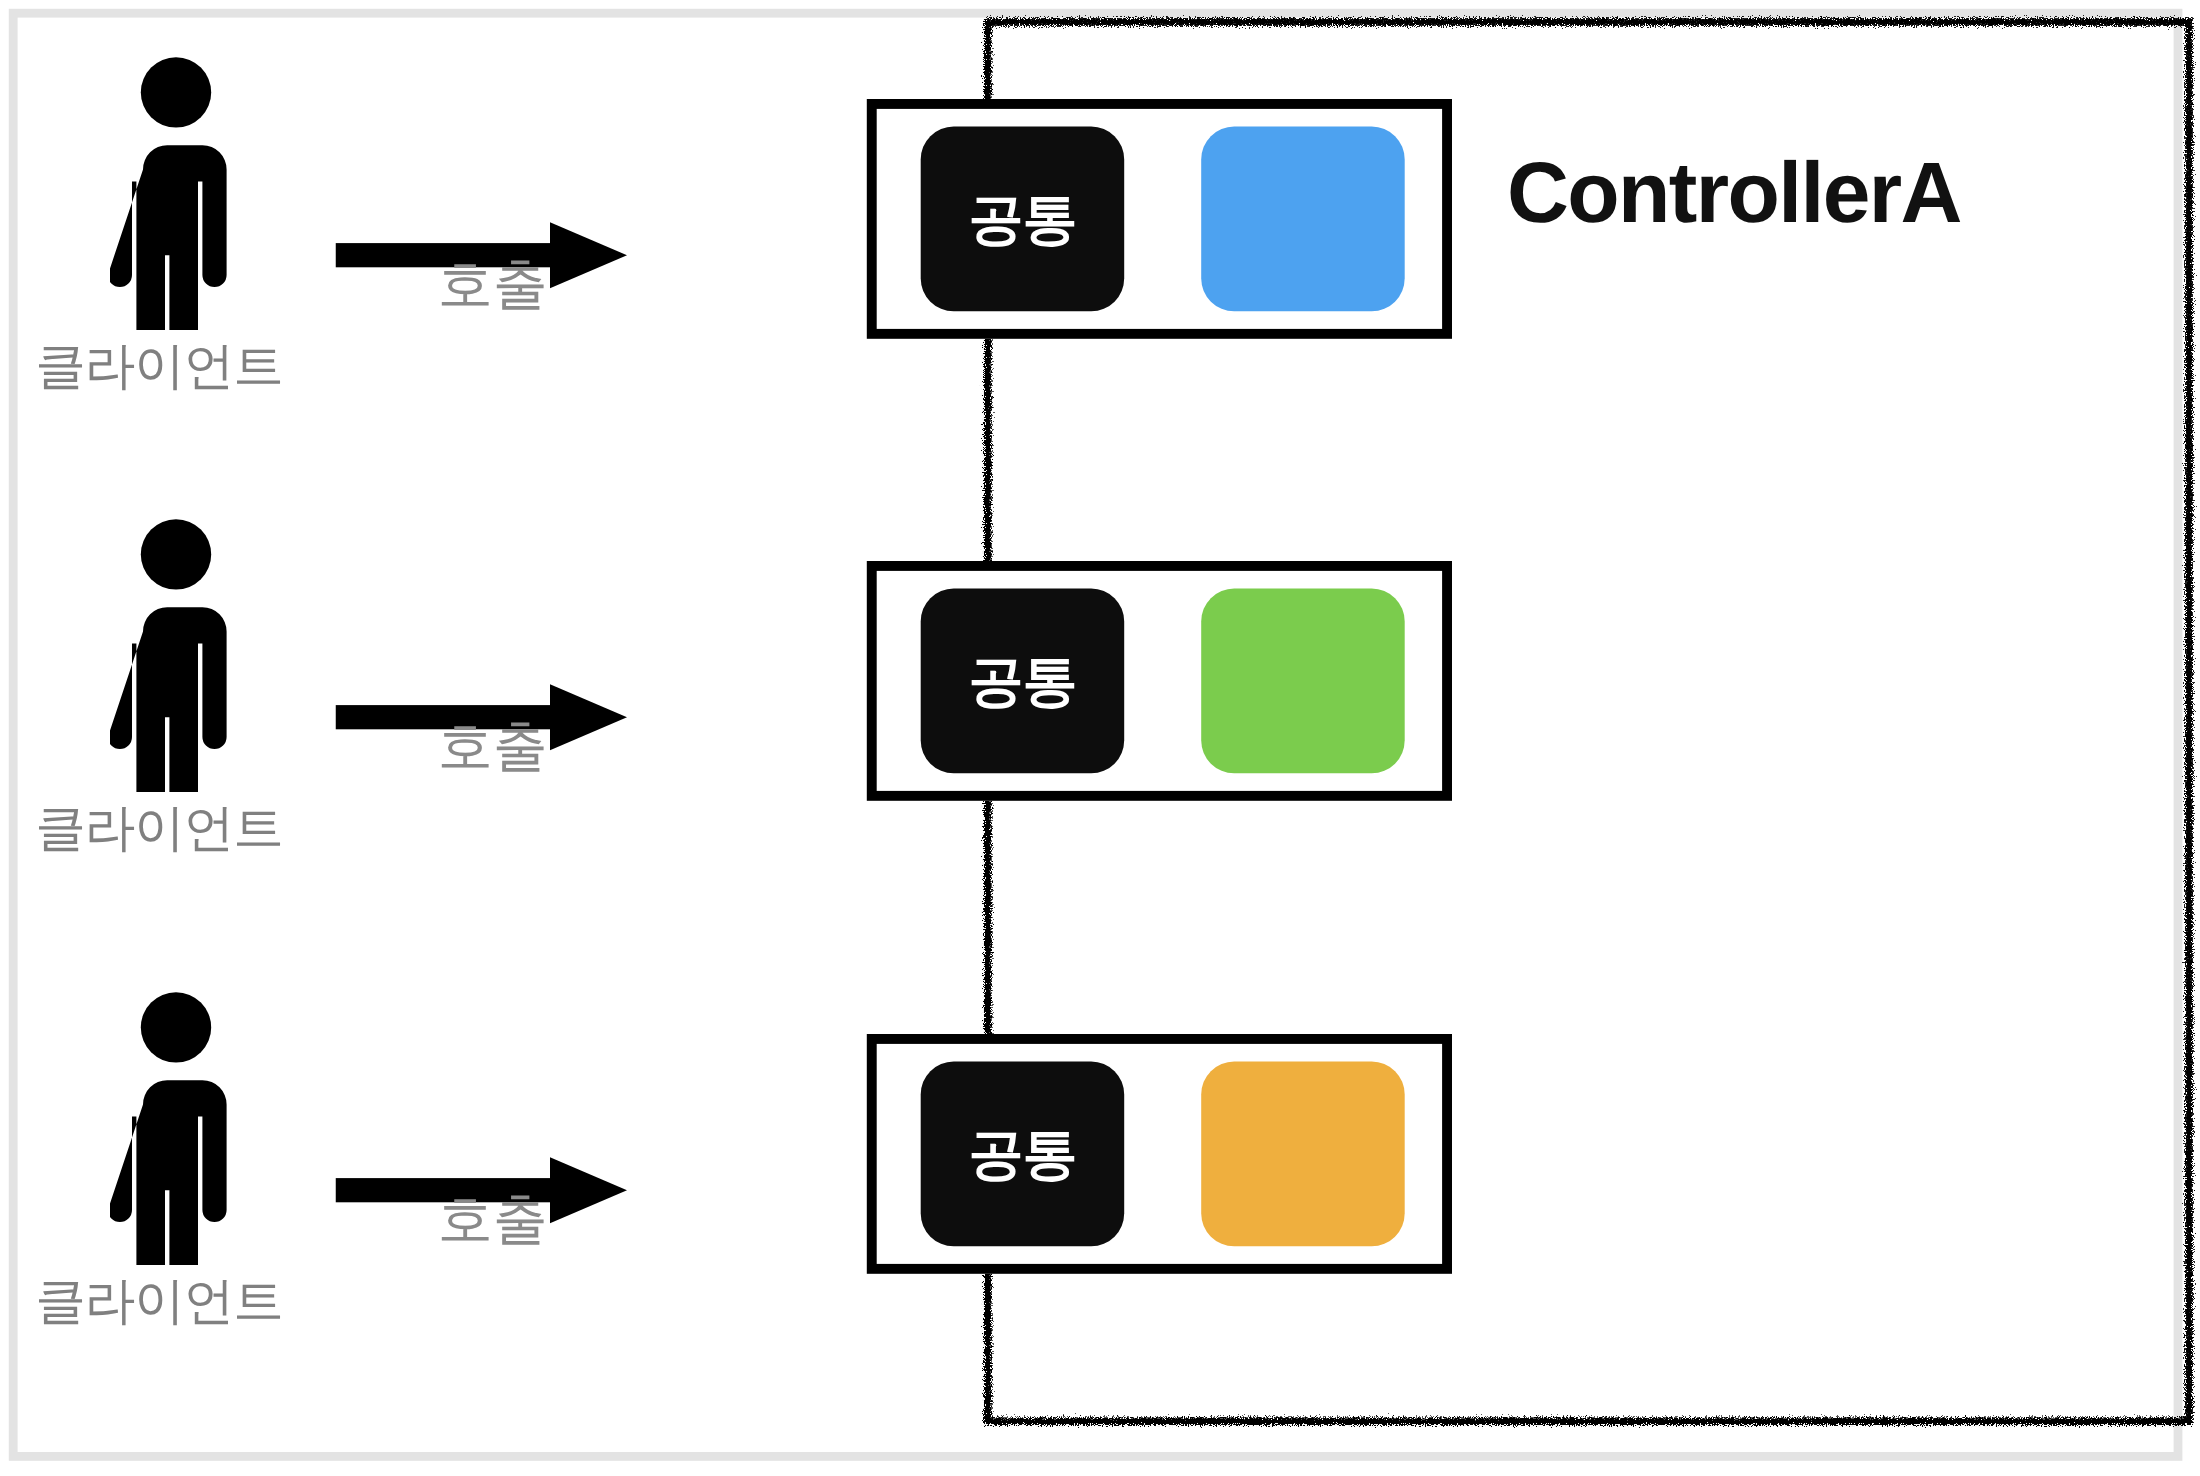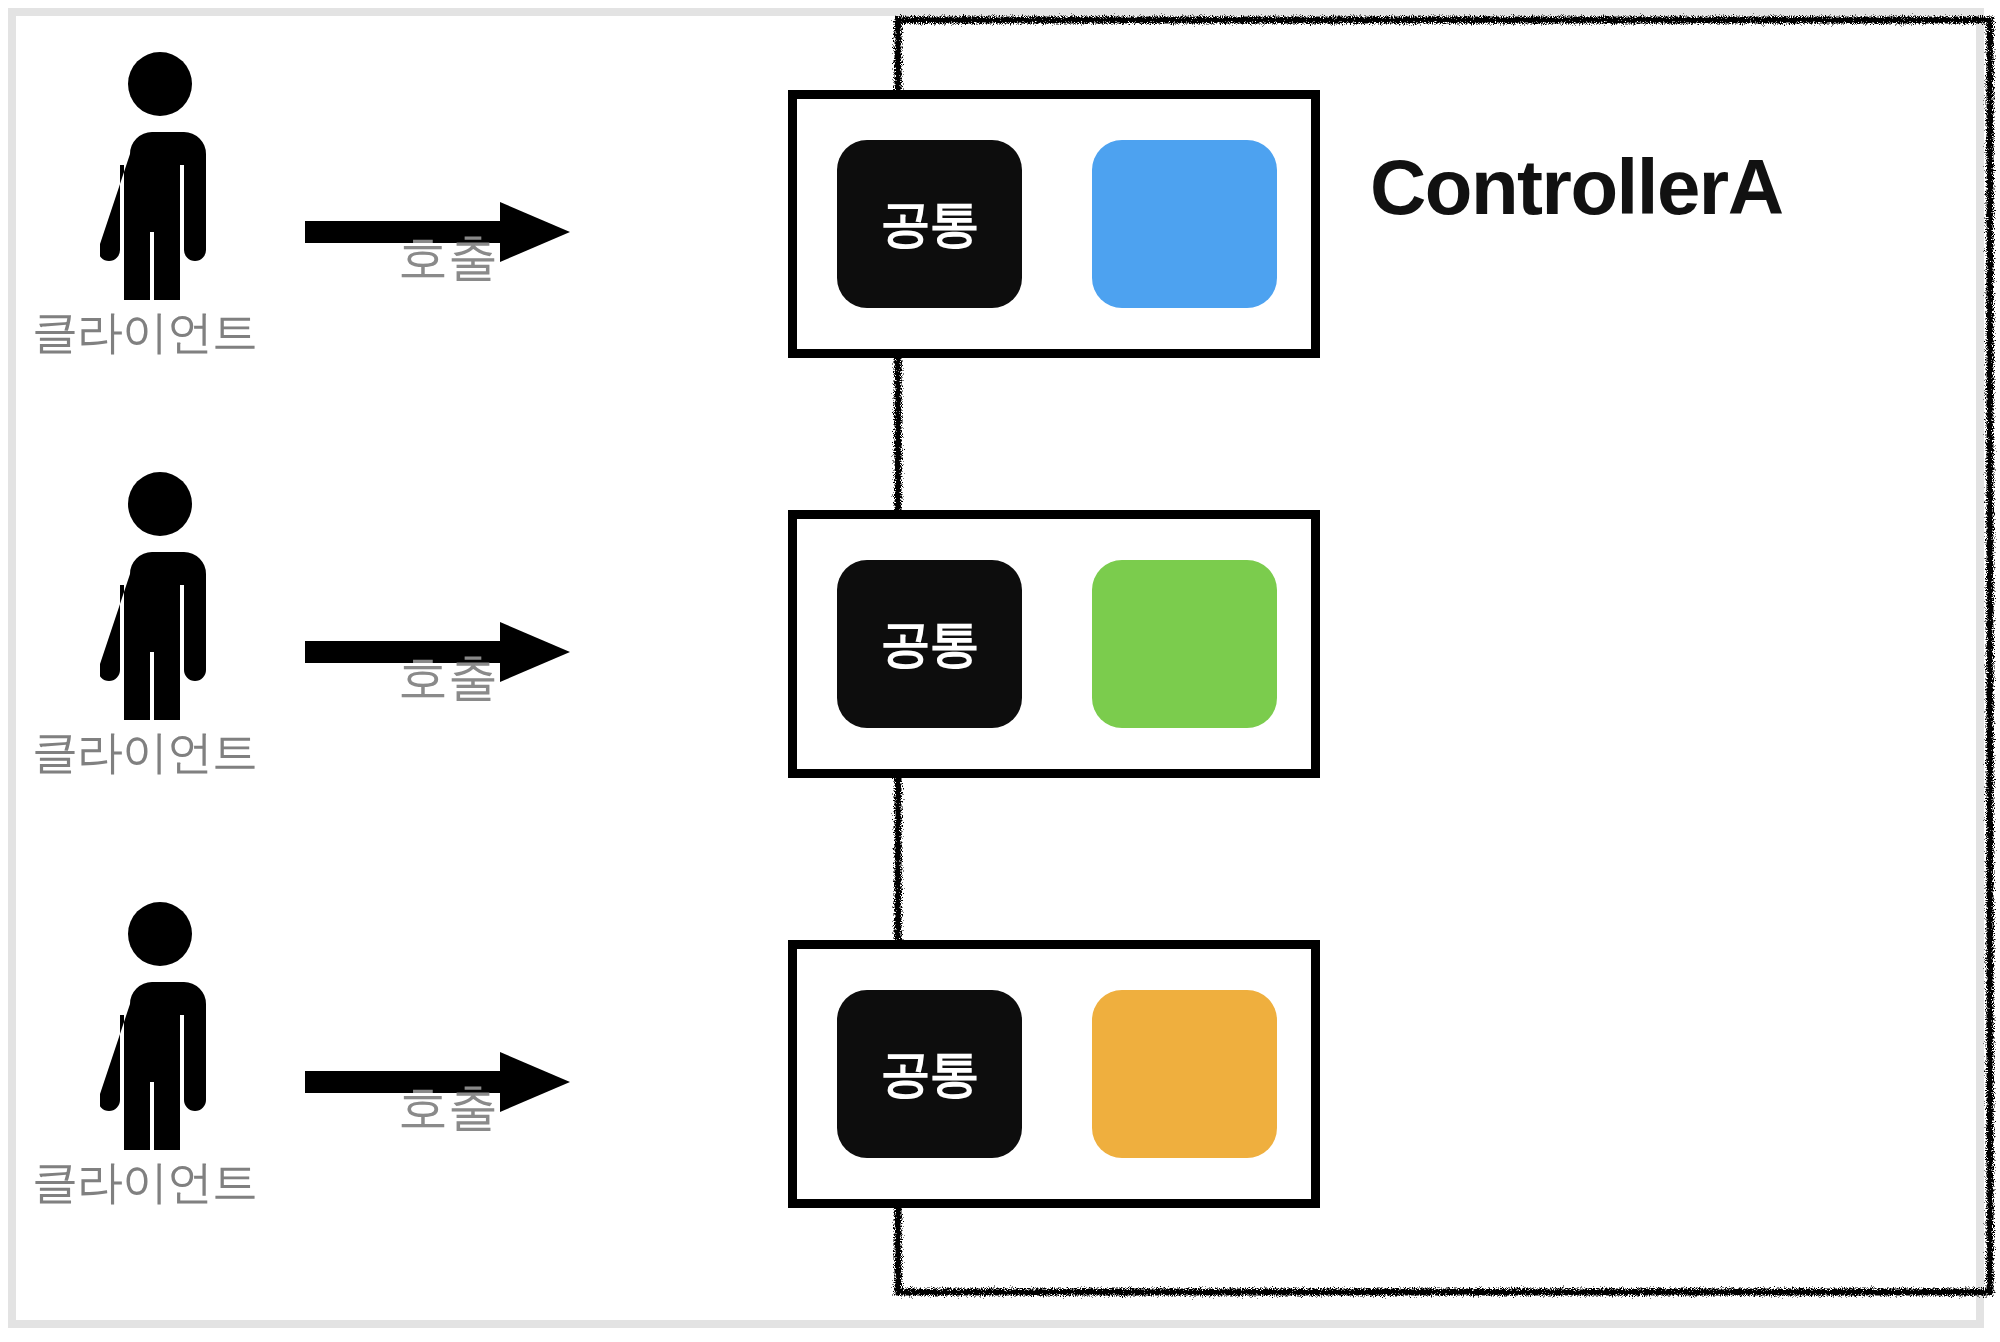--- a/index.html
+++ b/index.html
@@ -93,21 +93,21 @@
     font-family: "DejaVu Sans", "Liberation Sans", sans-serif;
     margin-left: 48px;
   }
 
   
   .controller-box {
     position: absolute;
     left: 788px;
     top: 70px;
     width: 532px;
-    height: 268px;
+    height: 218px;
     border: 9px solid #000000;
     box-sizing: border-box;
     background: #ffffff;
     display: flex;
     align-items: center;
     gap: 70px;
     padding-left: 40px;
   }
   .chip {
     width: 185px;
@@ -133,21 +133,20 @@
   .controller-name {
     position: absolute;
     left: 1370px;
     top: 110px;
     font-size: 78px;
     font-weight: 700;
     color: #111111;
     white-space: nowrap;
     letter-spacing: -1.5px;
     font-family: "Liberation Sans", "DejaVu Sans", sans-serif;
-    margin-top: 12px;
   }
 </style>
 </head>
 <body>
 
 <div id="canvas">
 
   <div id="outer-frame"></div>
 
   <div id="sketch-boundary">

